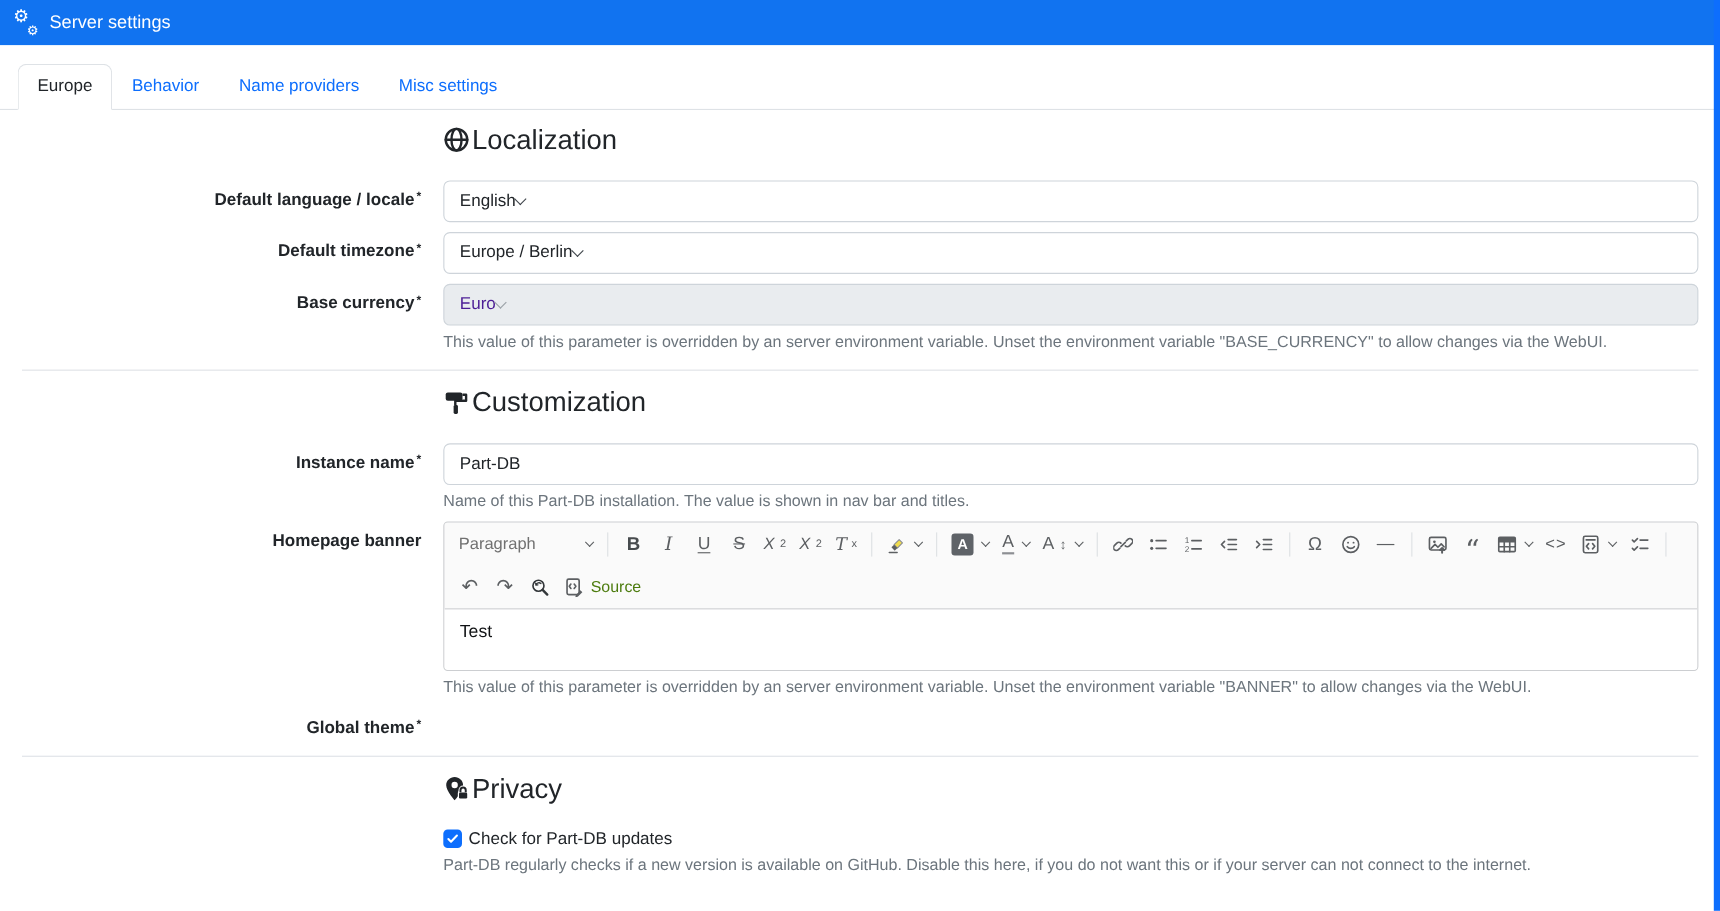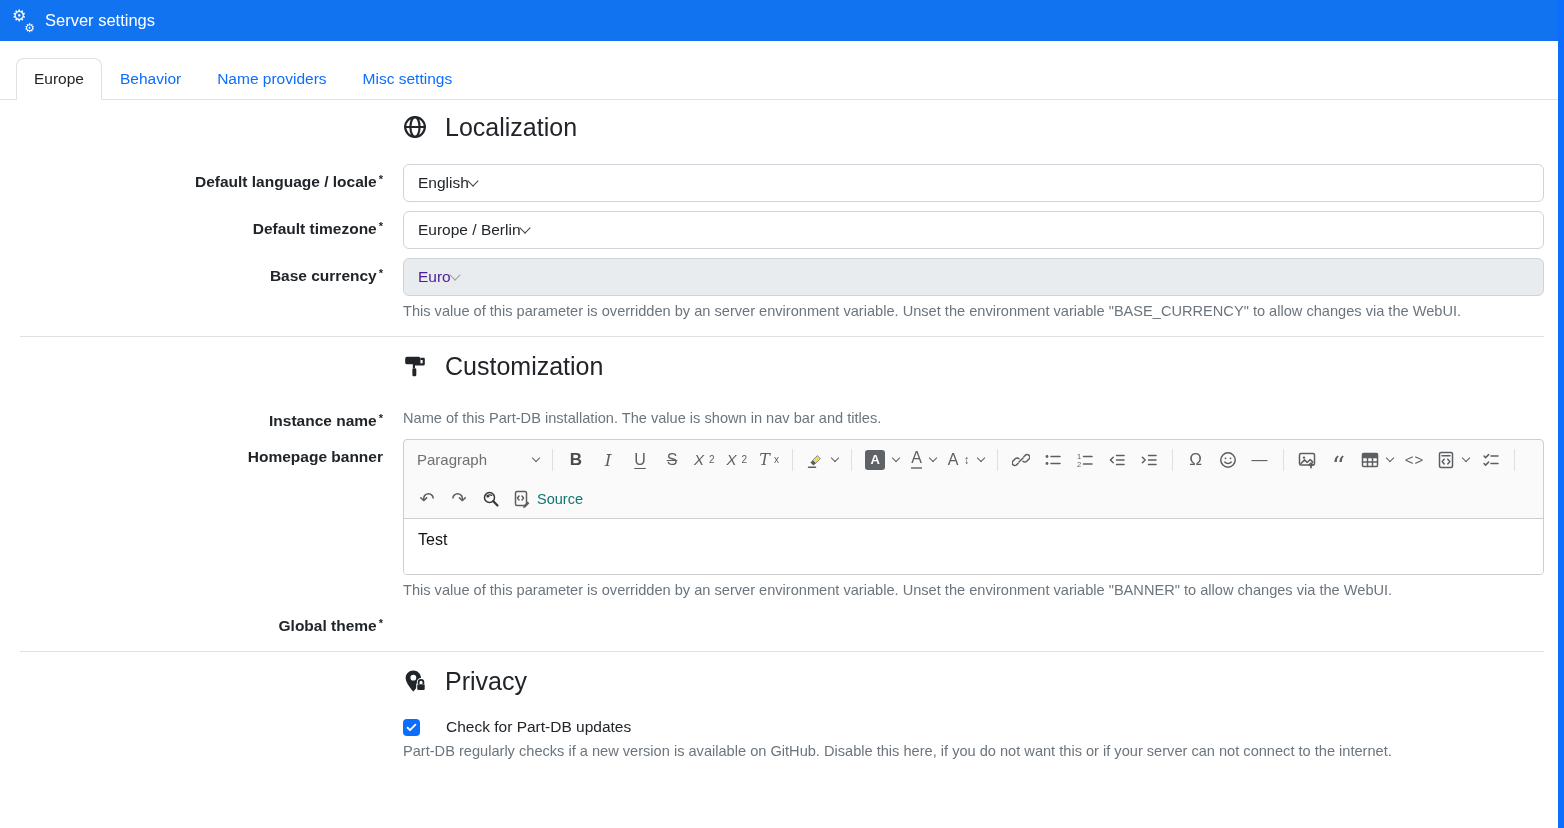--- a/index.html
+++ b/index.html
@@ -18,21 +18,21 @@
   .gears{position:relative;width:24px;height:24px;display:inline-block;}
   .gears .g1{position:absolute;top:-1px;left:0;font-size:16px;line-height:16px;}
   .gears .g2{position:absolute;right:1px;bottom:-1px;font-size:12px;line-height:12px;}
   .topbar-title{font-size:16.5px;}
   
   .tabs{display:flex;margin-top:17px;padding-left:16px;border-bottom:1px solid var(--border);}
   .tab{padding:11px 17px;font-size:15.5px;color:var(--primary);cursor:pointer;text-decoration:none;
        border:1px solid transparent;border-radius:8px 8px 0 0;margin-bottom:-1px;}
   .tab.active{color:var(--text);background:#fff;border-color:var(--border);border-bottom-color:#fff;}
   
-  .section-head{margin:12px 20px 22px 403px;display:flex;align-items:center;gap:18px;}
+  .section-head{margin:12px 20px 22px 403px;display:flex;align-items:center;gap:2px;}
   .section-head h2{margin:0;font-size:25px;font-weight:500;line-height:1.2;}
   .section-icon{width:24px;height:24px;flex:0 0 auto;}
   .form-row{display:grid;grid-template-columns:383px 1fr;column-gap:20px;margin:0 20px 9px 0;}
   .form-label{text-align:right;font-weight:700;font-size:15.5px;padding-top:9px;}
   .req{font-size:11px;vertical-align:top;margin-left:2px;}
   .select,.textbox{height:38px;border:1px solid var(--input_border);border-radius:6px;background:#fff;
     display:flex;align-items:center;padding:0 14px;font-size:15.5px;cursor:pointer;}
   .textbox{cursor:text;}
   .select .caret{width:8px;height:8px;border-right:1.8px solid #3e444a;border-bottom:1.8px solid #3e444a;
     transform:rotate(45deg);margin-top:-4px;flex:0 0 auto;}
@@ -63,26 +63,26 @@
     font-size:13px;line-height:20px;text-align:center;font-weight:600;}
   .fontcol{font-size:16px;line-height:1;border-bottom:2.5px solid #8d8f93;padding-bottom:1px;}
   .fontsize .base{font-size:16px;}
   .fontsize .arrows{font-size:12px;margin-left:1px;}
   .tb-omega{font-size:17px;}
   .tb-quote{font-family:"DejaVu Serif",serif;font-size:26px;line-height:8px;padding-top:12px;color:var(--toolbar_icon);}
   .tb-code{font-size:15px;letter-spacing:1px;}
   .tb-undo,.tb-redo{font-size:18px;}
   .tb-find{color:#33373a;}
   .tb-source{gap:6px;}
-  .tb-source .lbl{font-size:14.5px;color:#0f766e;text-align:center;}
+  .tb-source .lbl{font-size:14.5px;color:#4d7c0f;text-align:center;}
   .tb-svg{width:18px;height:18px;stroke:currentColor;fill:none;stroke-width:1.5;stroke-linecap:round;stroke-linejoin:round;}
   .editor-content{background:#fff;border-top:1px solid var(--editor_border);min-height:56px;padding:12px 14px;
     font-size:16px;color:#101214;cursor:text;}
   
-  .check-row{display:flex;align-items:center;gap:26px;}
+  .check-row{display:flex;align-items:center;gap:6px;}
   .checkbox{width:17px;height:17px;border-radius:4px;background:var(--primary);display:inline-flex;
     align-items:center;justify-content:center;cursor:pointer;flex:0 0 auto;}
   .check-label{font-size:15.5px;cursor:pointer;}
   
   .scroll-thumb{position:fixed;top:0;right:0;width:6px;height:828px;background:var(--primary);cursor:grab;}
 </style>
 </head>
 <body>
 
 <header class="topbar">
@@ -157,20 +157,23 @@
       <rect x="8.6" y="13" width="3.6" height="7.5" rx="1.2" fill="#212529"></rect>
     </svg>
     <h2>Customization</h2>
   </div>
 
   <div class="form-row">
     <label class="form-label">
       <span>Instance name</span><span class="req">*</span>
     </label>
     <div>
+      <div class="textbox">
+        <span>Part-DB</span>
+      </div>
       <div class="help">Name of this Part-DB installation. The value is shown in nav bar and titles.</div>
     </div>
   </div>
 
   <div class="form-row">
     <label class="form-label">
       <span>Homepage banner</span>
     </label>
     <div>
       <div class="editor">

